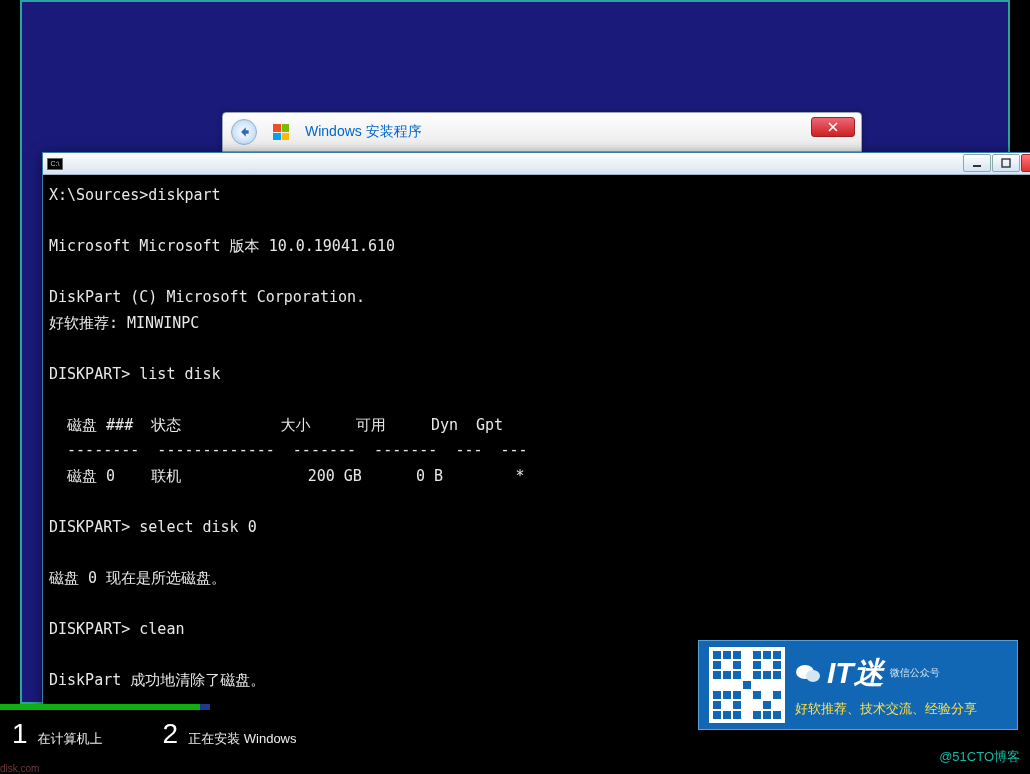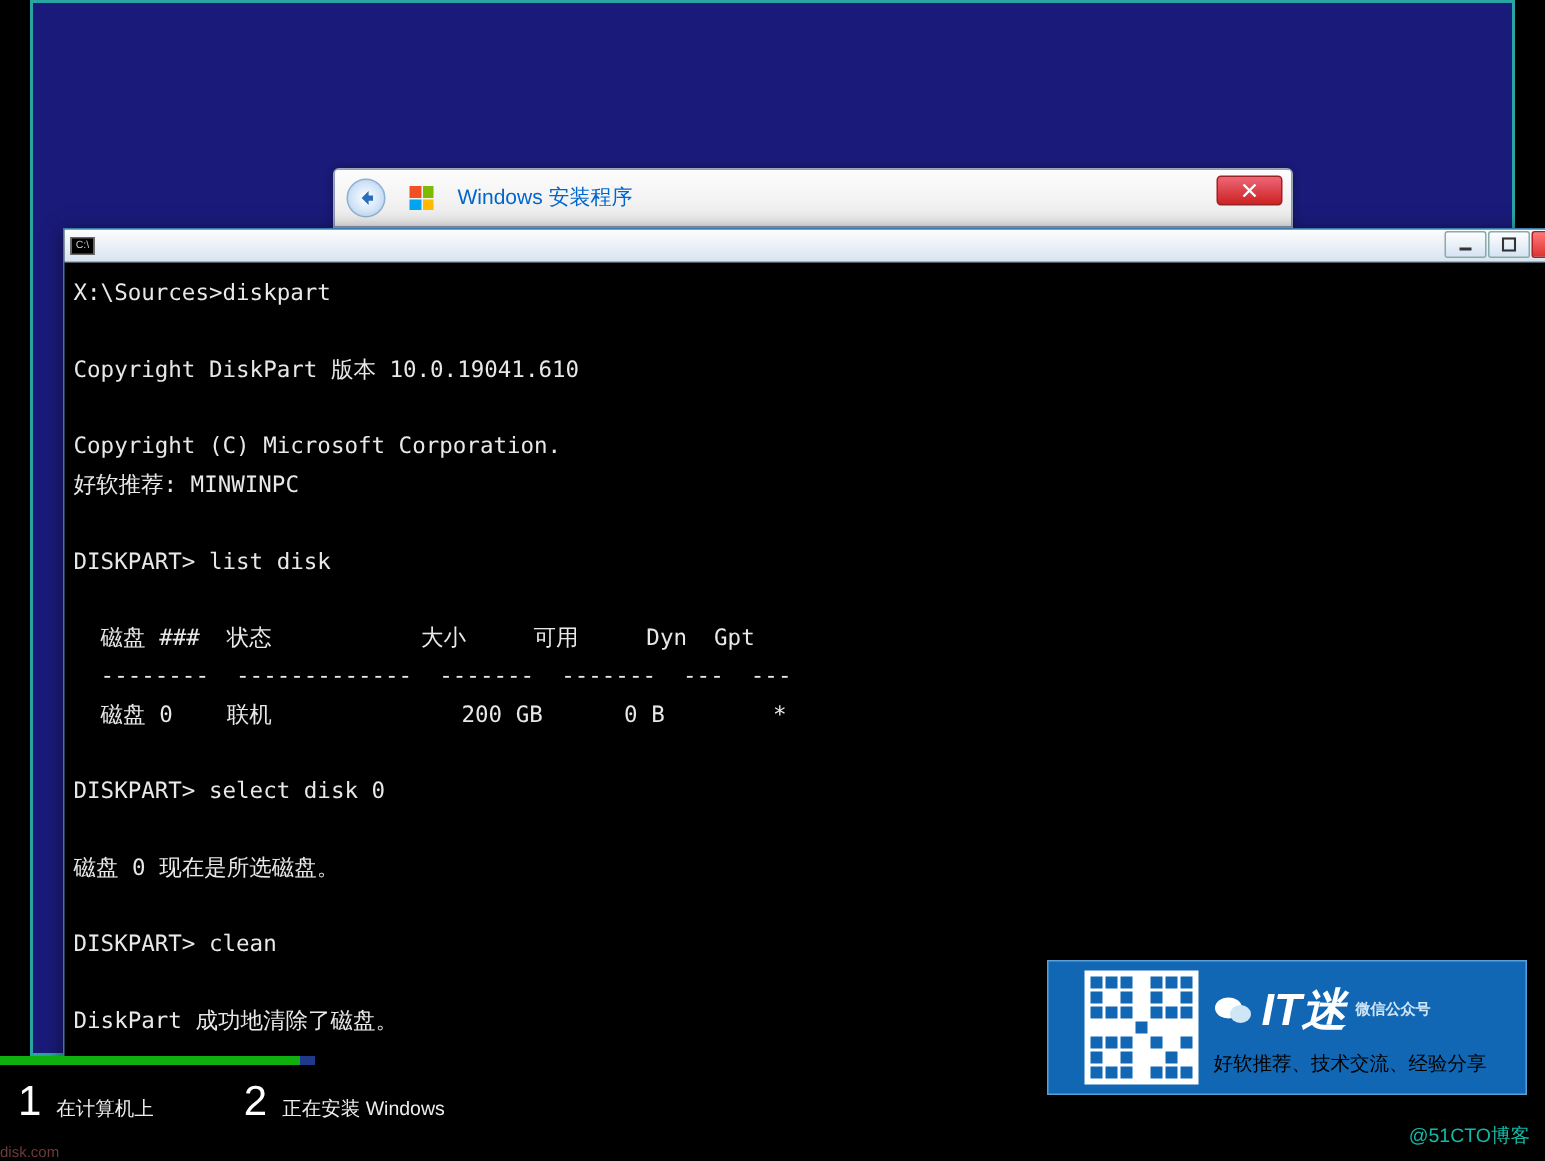--- a/index.html
+++ b/index.html
@@ -143,38 +143,38 @@
 }
 
 
 .wm {
   position: absolute;
   right: 12px; bottom: 44px;
   width: 320px; height: 90px;
   background: #1167b3;
   border: 1px solid #5aa0d8;
   display: flex; align-items: center;
-  padding: 6px 24px; gap: 10px;
+  padding: 6px 10px; gap: 10px;
   color: #fff;
 }
 .qr {
   width: 76px; height: 76px;
   background: #fff;
   display: grid;
   grid-template-columns: repeat(7,1fr);
   grid-template-rows: repeat(7,1fr);
   padding: 4px; gap: 2px;
 }
 .qr span { background: #1167b3; }
 .qr span.w { background: #fff; }
 .wm-text { display:flex; flex-direction:column; gap:6px; }
 .wm-head { display:flex; align-items:center; gap:6px; }
 .wm-brand { font-size: 30px; font-weight: bold; font-style: italic; }
-.wm-sub { font-size: 10px; color:#cfe6f7;font-weight:bold; }
-.wm-tag { font-size: 13px; color:#000000; }
+.wm-sub { font-size: 10px; color:#cfe6f7; }
+.wm-tag { font-size: 13px; color:#fde047; }
 .tiny-credit {
   position: absolute; left: 0px; bottom: 0px;
   color: #6b3a3a; font-size: 10px;
 }
 </style>
 </head>
 <body>
 
 <div class="desktop">
 
@@ -210,23 +210,23 @@
         <div class="btn">
             <svg width="10" height="10">
               <rect x="1" y="1" width="8" height="8" fill="none" stroke="#333" stroke-width="1.4"></rect>
             </svg>
           </div>
         <div class="btn close"></div>
       </div>
     </div>
     <div class="cmd-body"><span>X:\Sources&gt;diskpart</span>
 
-<span>Copyright DiskPart 版本 10.0.19041.610</span>
-
-<span>Copyright (C) Microsoft Corporation.</span>
+<span>Microsoft Microsoft 版本 10.0.19041.610</span>
+
+<span>DiskPart (C) Microsoft Corporation.</span>
 <span>好软推荐: MINWINPC</span>
 
 <span>DISKPART&gt; list disk</span>
 
 <span>  磁盘 ###  状态           大小     可用     Dyn  Gpt</span>
 <span>  --------  -------------  -------  -------  ---  ---</span>
 <span>  磁盘 0    联机              200 GB      0 B        *</span>
 
 <span>DISKPART&gt; select disk 0</span>
 

